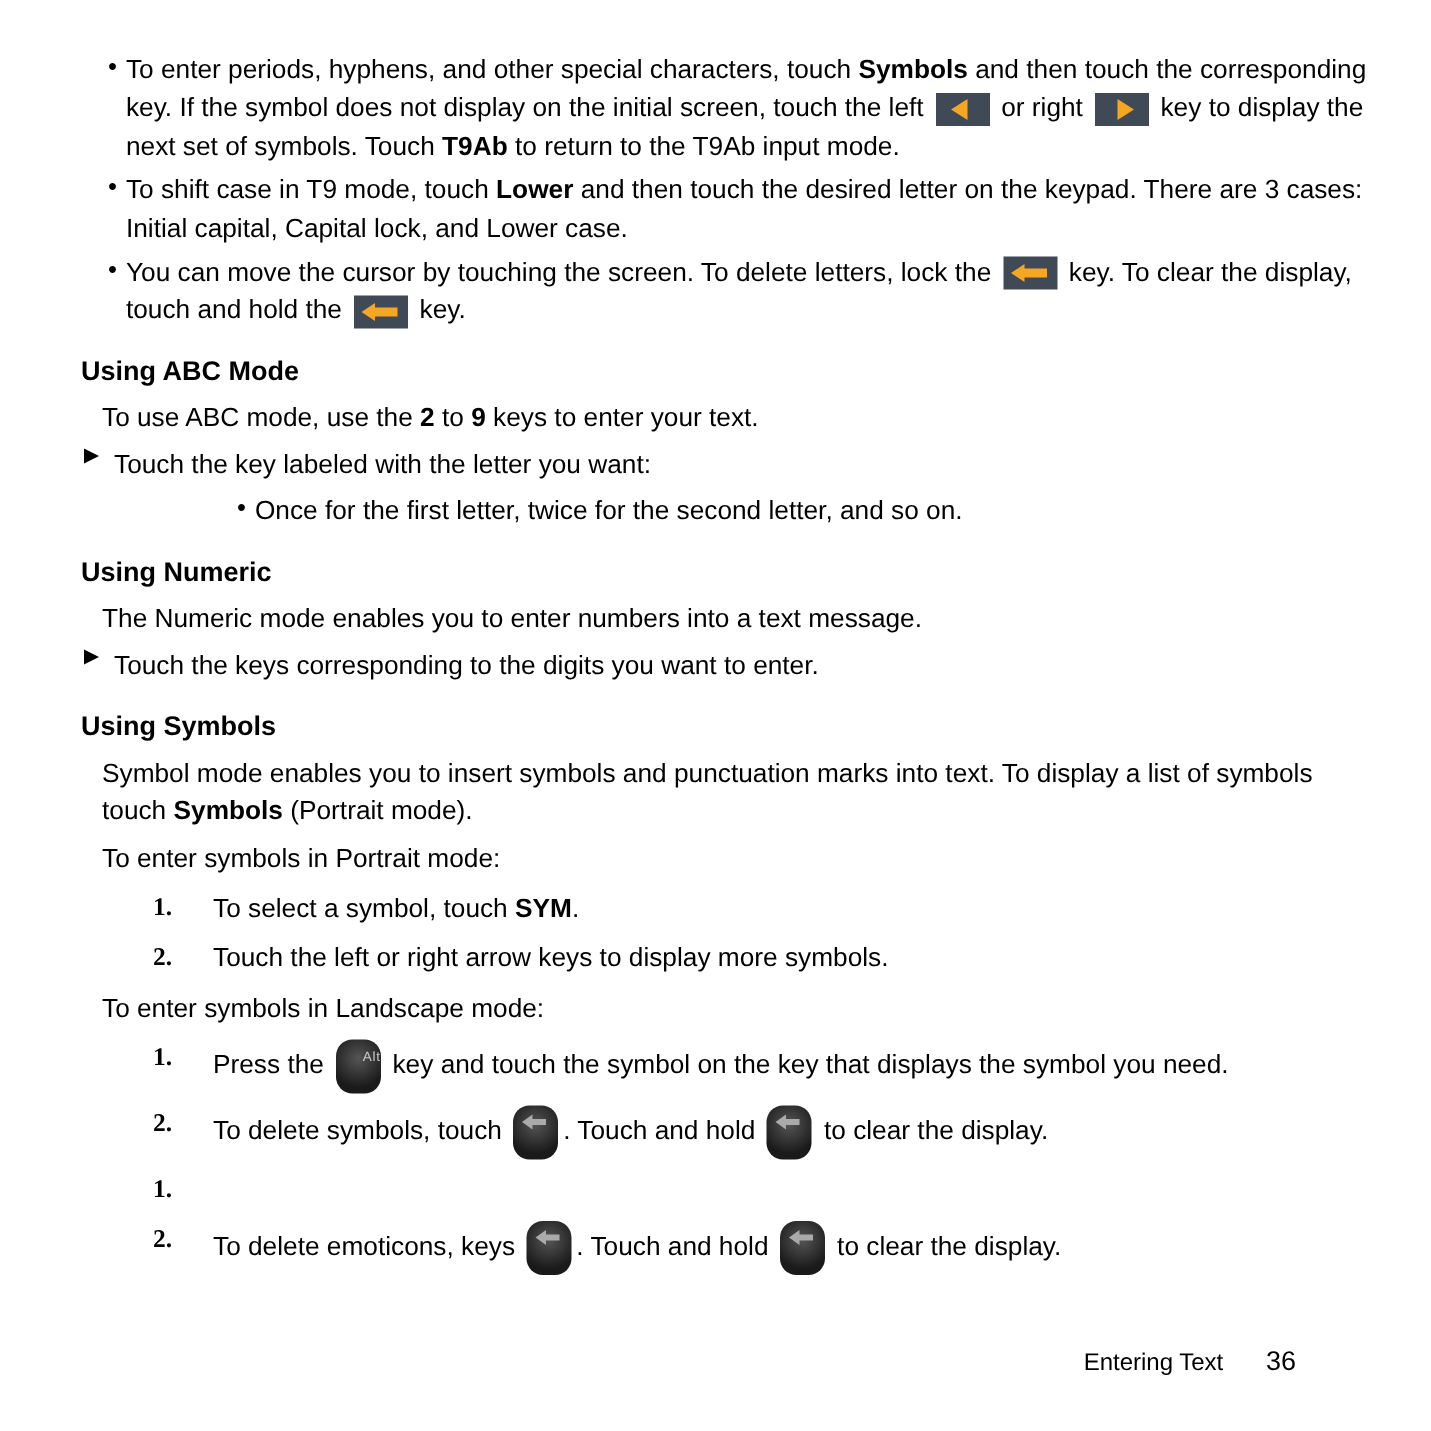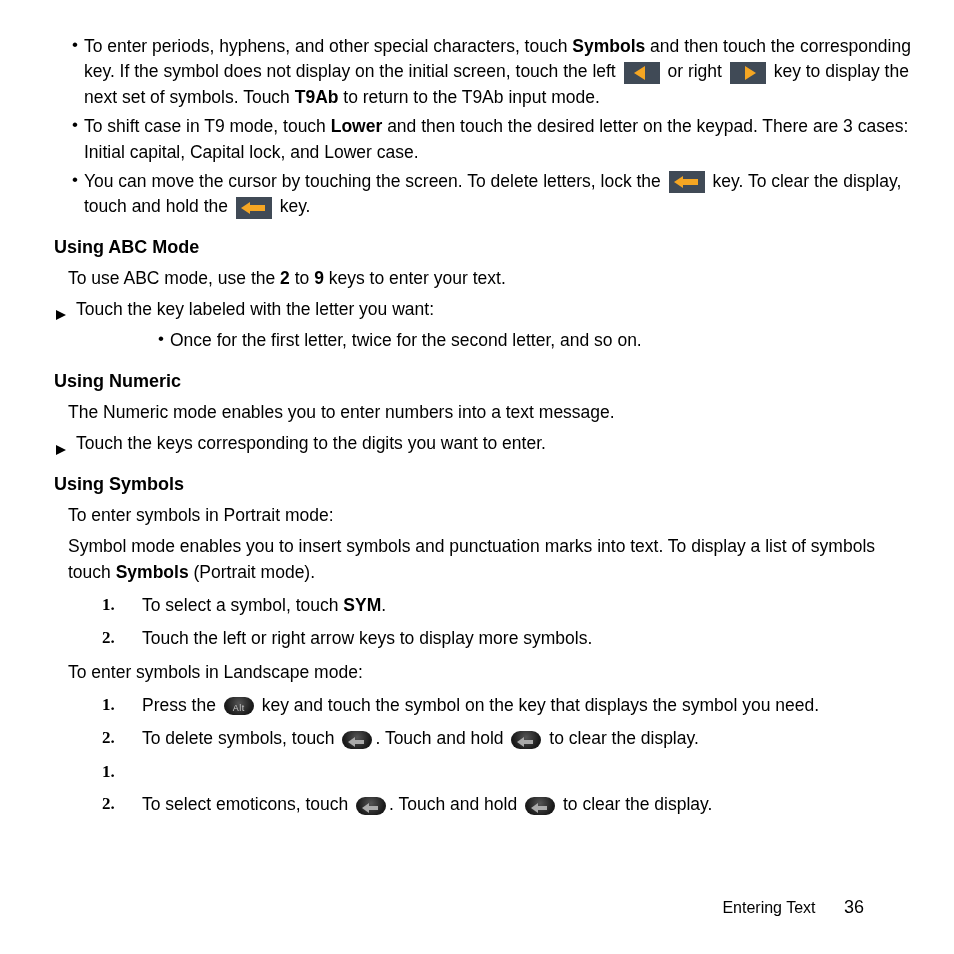--- a/index.html
+++ b/index.html
@@ -14,21 +14,21 @@
     color:#000;
   }
   .bullet-row{display:flex;margin:0 0 4px 18px;}
   .bullet-dot{flex:0 0 auto;font-size:17px;line-height:1.45;margin-right:6px;position:relative;top:-1px;}
   .bullet-text{flex:1 1 auto;}
   .sub-bullet{margin-left:104px;display:flex;margin-top:6px;margin-bottom:6px;}
   .sub-bullet .bullet-dot{top:-1px;}
   b,.bold{font-weight:bold;}
   .heading{font-family:"Arial Black",Arial,sans-serif;font-weight:900;margin:14px 0 6px 0;font-size:18px;}
   .body-p{margin:6px 0 6px 14px;}
-  .arrow-item{display:flex;margin:6px 0 6px 0;align-items:flex-end;}
+  .arrow-item{display:flex;margin:6px 0 6px 0;}
   .arrow-mark{flex:0 0 auto;margin-right:8px;}
   .arrow-mark svg{display:block;}
   .ol-item{display:flex;margin:8px 0 8px 48px;}
   .ol-num{flex:0 0 40px;font-family:"Times New Roman",serif;font-weight:bold;font-size:17px;}
   .key-left,.key-right,.key-back,.key-back2{
     display:inline-block;vertical-align:middle;position:relative;margin:0 3px;
   }
   .key-left{width:36px;height:22px;background:#404a56;}
   .key-right{width:36px;height:22px;background:#404a56;}
   .key-back{width:36px;height:22px;background:#404a56;}
@@ -49,23 +49,23 @@
     content:"";position:absolute;left:13px;top:8px;width:16px;height:6px;background:#f5a623;
   }
   .key-back2::before{
     content:"";position:absolute;left:5px;top:5px;width:0;height:0;
     border-top:6px solid transparent;border-bottom:6px solid transparent;border-right:9px solid #f5a623;
   }
   .key-back2::after{
     content:"";position:absolute;left:13px;top:8px;width:16px;height:6px;background:#f5a623;
   }
   .round-key{
-    display:inline-block;width:30px;height:18px;border-radius:11px;
+    display:inline-block;width:30px;height:36px;border-radius:11px;
     background:radial-gradient(circle at 50% 35%,#555,#1a1a1a 70%);
-    vertical-align:middle;margin:0 3px;position:relative;text-align:center;
+    vertical-align:middle;margin:0 3px;position:relative;text-align:right;
     color:#ccc;font-size:9px;line-height:22px;letter-spacing:.5px;
   }
   .round-key.arrow::before{
     content:"";position:absolute;left:6px;top:6px;width:0;height:0;
     border-top:5px solid transparent;border-bottom:5px solid transparent;border-right:7px solid #aaa;
   }
   .round-key.arrow::after{
     content:"";position:absolute;left:12px;top:9px;width:10px;height:4px;background:#aaa;
   }
   .footer{position:absolute;bottom:34px;right:52px;font-size:16px;}
@@ -119,24 +119,24 @@
 <div class="arrow-item">
   <span class="arrow-mark">
     <svg width="14" height="14">
           <polygon points="2,2 12,7 2,12" fill="#000"></polygon>
         </svg>
   </span>
   <span>Touch the keys corresponding to the digits you want to enter.</span>
 </div>
 
 <div class="heading">Using Symbols</div>
-<div class="body-p">To enter symbols in Portrait mode:</div>
 <div class="body-p">
   <span>Symbol mode enables you to insert symbols and punctuation marks into text. To display a list of symbols touch </span><b>Symbols</b><span> (Portrait mode).</span>
 </div>
+<div class="body-p">To enter symbols in Portrait mode:</div>
 
 <div class="ol-item">
   <span class="ol-num">1.</span>
   <span>
     <span>To select a symbol, touch </span><b>SYM</b><span>.</span>
   </span>
 </div>
 <div class="ol-item">
   <span class="ol-num">2.</span>
   <span>Touch the left or right arrow keys to display more symbols.</span>
@@ -156,21 +156,21 @@
     <span>To delete symbols, touch </span><span class="round-key arrow"></span><span>. Touch and hold </span><span class="round-key arrow"></span><span> to clear the display.</span>
   </span>
 </div>
 
 <div class="ol-item">
   <span class="ol-num">1.</span>
 </div>
 <div class="ol-item">
   <span class="ol-num">2.</span>
   <span>
-    <span>To select emoticons, touch </span><span class="round-key arrow"></span><span>. Touch and hold </span><span class="round-key arrow"></span><span> to clear the display.</span>
+    <span>To delete emoticons, keys </span><span class="round-key arrow"></span><span>. Touch and hold </span><span class="round-key arrow"></span><span> to clear the display.</span>
   </span>
 </div>
 
 <div class="footer">
   <span>Entering Text</span>
   <span class="fpage">36</span>
 </div>
 
 </div>
 

